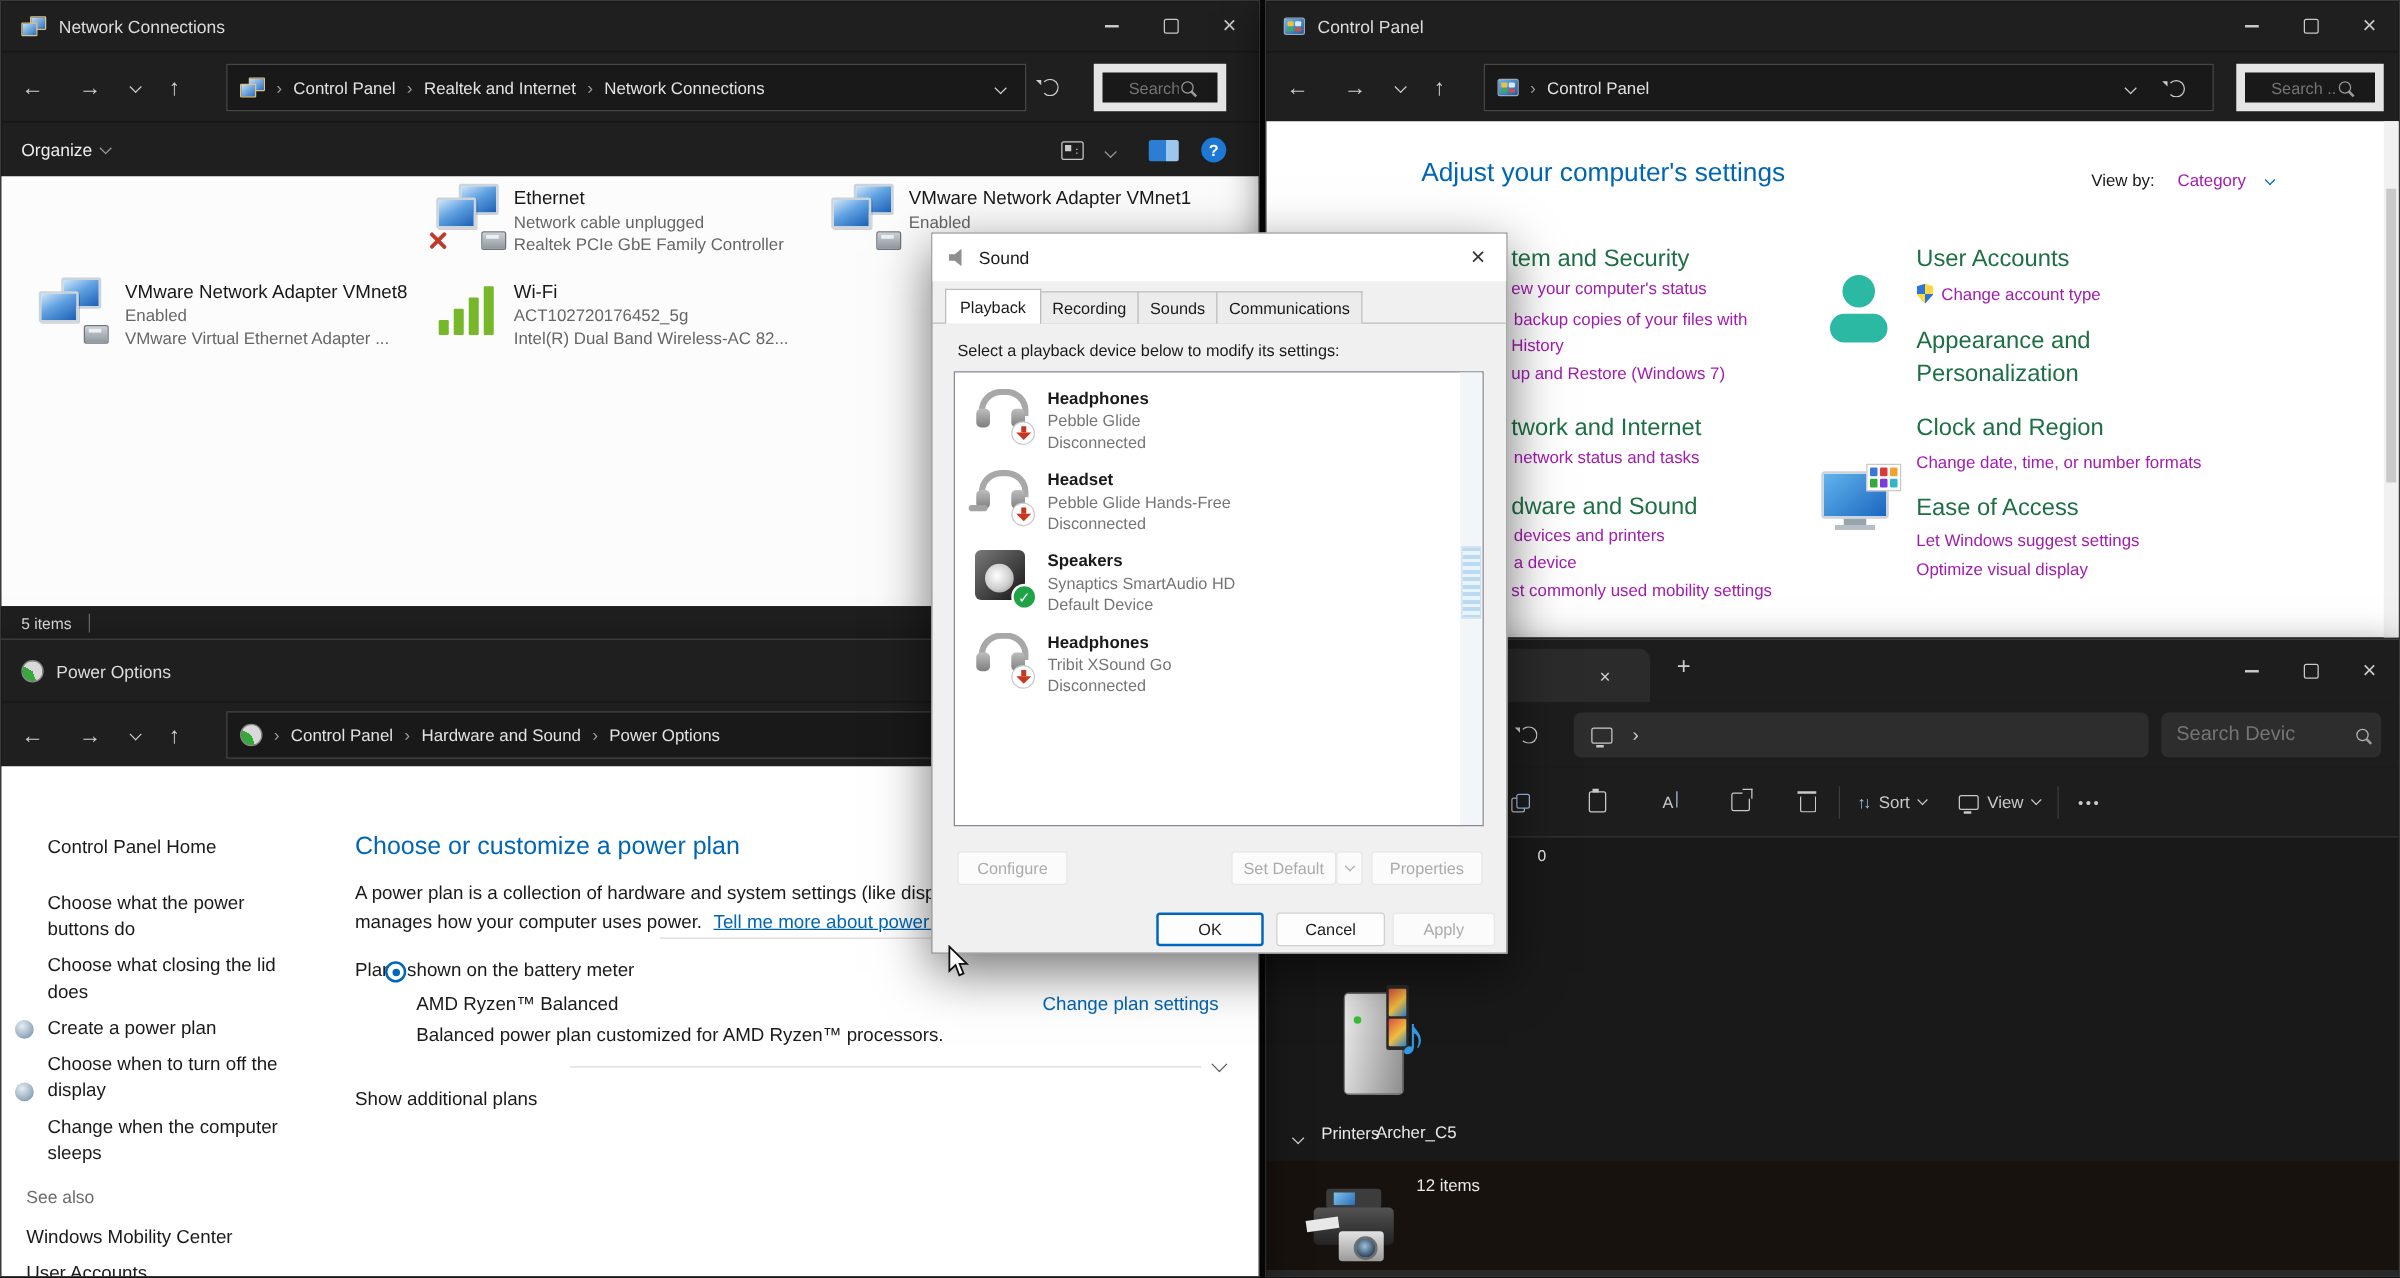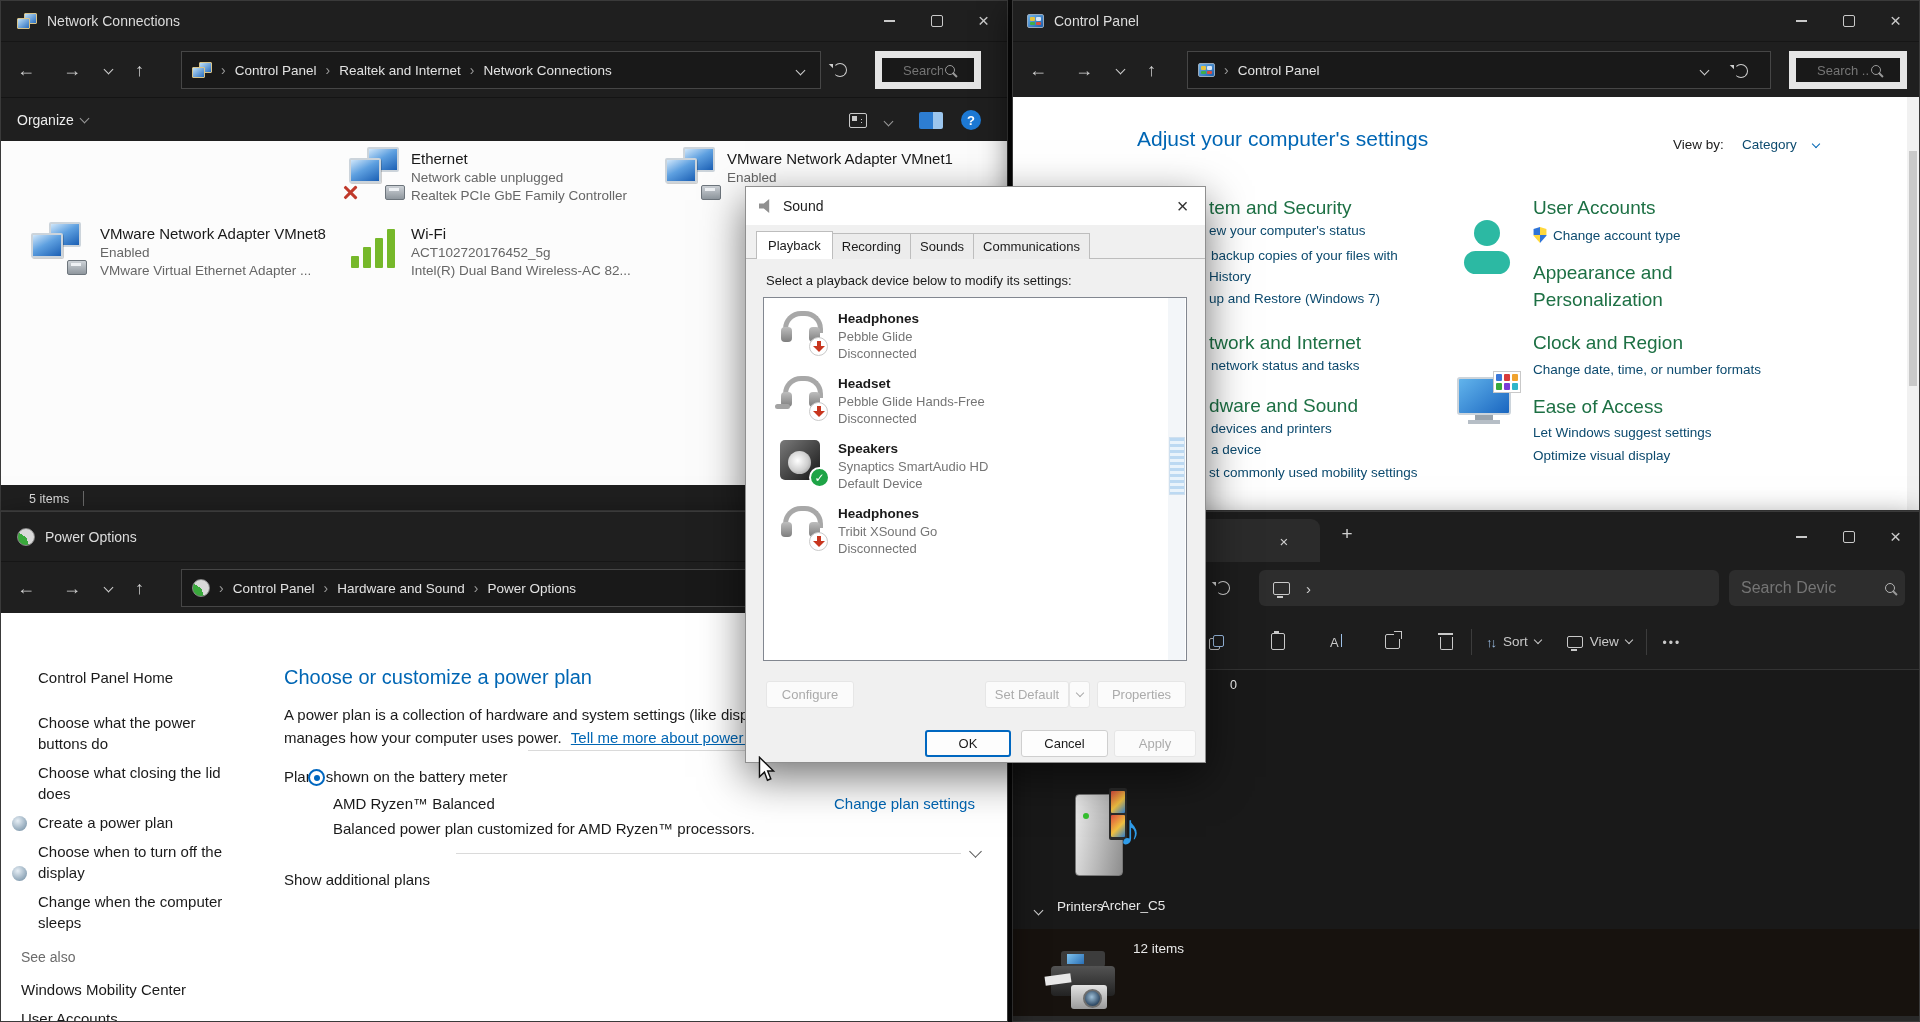--- a/index.html
+++ b/index.html
@@ -91,21 +91,21 @@
   .list-scroll{position:absolute;right:1px;top:0;bottom:0;width:17px;background:#f3f6f9;}
   .list-thumb{position:absolute;left:1px;top:139px;width:14px;height:56px;background:repeating-linear-gradient(180deg,#bcd9f2 0 3px,#e9f3fb 3px 6px);border:1px solid #cfe0ef;}
   .btn{position:absolute;box-sizing:border-box;font-size:13px;display:flex;align-items:center;justify-content:center;border-radius:3px;}
   .btn.dis{background:#fbfbfb;border:1px solid #e6e6e6;color:#ababab;}
   .btn.en{background:#fdfdfd;border:1px solid #cfcfcf;color:#1a1a1a;}
   .btn.focus{background:#fdfdfd;border:2px solid #0067c0;color:#1a1a1a;}
   
   .cp-body{position:absolute;left:0;right:0;top:96px;bottom:0;background:#fff;}
   .cp-heading{position:absolute;font-size:21px;color:#0066b4;}
   .green-h{position:absolute;font-size:19px;color:#1d7044;white-space:nowrap;}
-  .cp-link{position:absolute;font-size:13.5px;color:#0c4a6e;white-space:nowrap;}
+  .cp-link{position:absolute;font-size:13.5px;color:#a21caf;white-space:nowrap;}
   .cp-text{position:absolute;font-size:13.5px;color:#1a1a1a;}
   .shield{display:inline-block;width:14px;height:16px;clip-path:polygon(50% 0,96% 12%,96% 55%,50% 100%,4% 55%,4% 12%);background:conic-gradient(#ffd83d 0 90deg,#2f74d8 90deg 180deg,#ffd83d 180deg 270deg,#2f74d8 270deg);vertical-align:-3px;margin-right:6px;}
   .sb-track{position:absolute;background:#f1f1f1;}
   .sb-thumb{position:absolute;background:#c9c9c9;border-radius:0px;}
   .ic-user{position:relative;width:56px;height:58px;}
   .ic-user .hd{position:absolute;left:15px;top:0;width:26px;height:26px;border-radius:50%;background:#2cb9a3;}
   .ic-user .bd{position:absolute;left:5px;top:31px;width:46px;height:23px;border-radius:12px;background:#2cb9a3;}
   .ic-app{position:relative;width:64px;height:58px;}
   .ic-app .scr{position:absolute;left:0;top:6px;width:50px;height:34px;border-radius:3px;background:linear-gradient(140deg,#62b4ec,#1a66c0);border:2px solid #ccd4db;}
   .ic-app .base{position:absolute;left:18px;top:44px;width:18px;height:5px;background:#9aa4ad;}
@@ -271,21 +271,21 @@
         <span class="wb" style="left:42px;height:39px;"></span>
       </div>
       <div class="net-texts" style="margin-left:4px;">
         <div class="net-name">Wi-Fi</div>
         <div class="net-sub">ACT102720176452_5g</div>
         <div class="net-sub">Intel(R) Dual Band Wireless-AC 82...</div>
       </div>
     </div>
   </div>
   <div class="statusbar">
-    <span style="margin-left:28px;">5 items</span>
+    <span style="margin-left:16px;">5 items</span>
     <span style="width:1px;height:15px;background:#6a6a6a;margin-left:14px;"></span>
   </div>
 </div>
 
 <div class="win" style="left:0;top:511px;width:1008px;height:511px;z-index:2;">
   <div class="titlebar" style="height:49px;">
     <span class="mini-pw" style="margin-left:16px;"></span>
     <span class="title-text">Power Options</span>
   </div>
   <div class="addr-row" style="top:49px;height:52px;">

